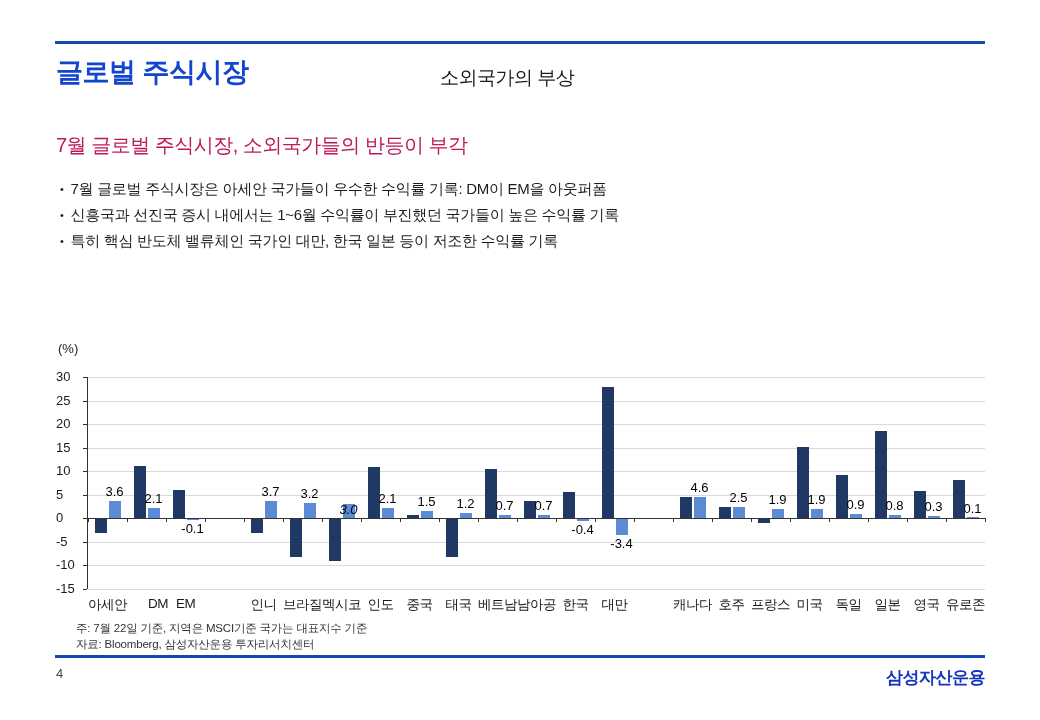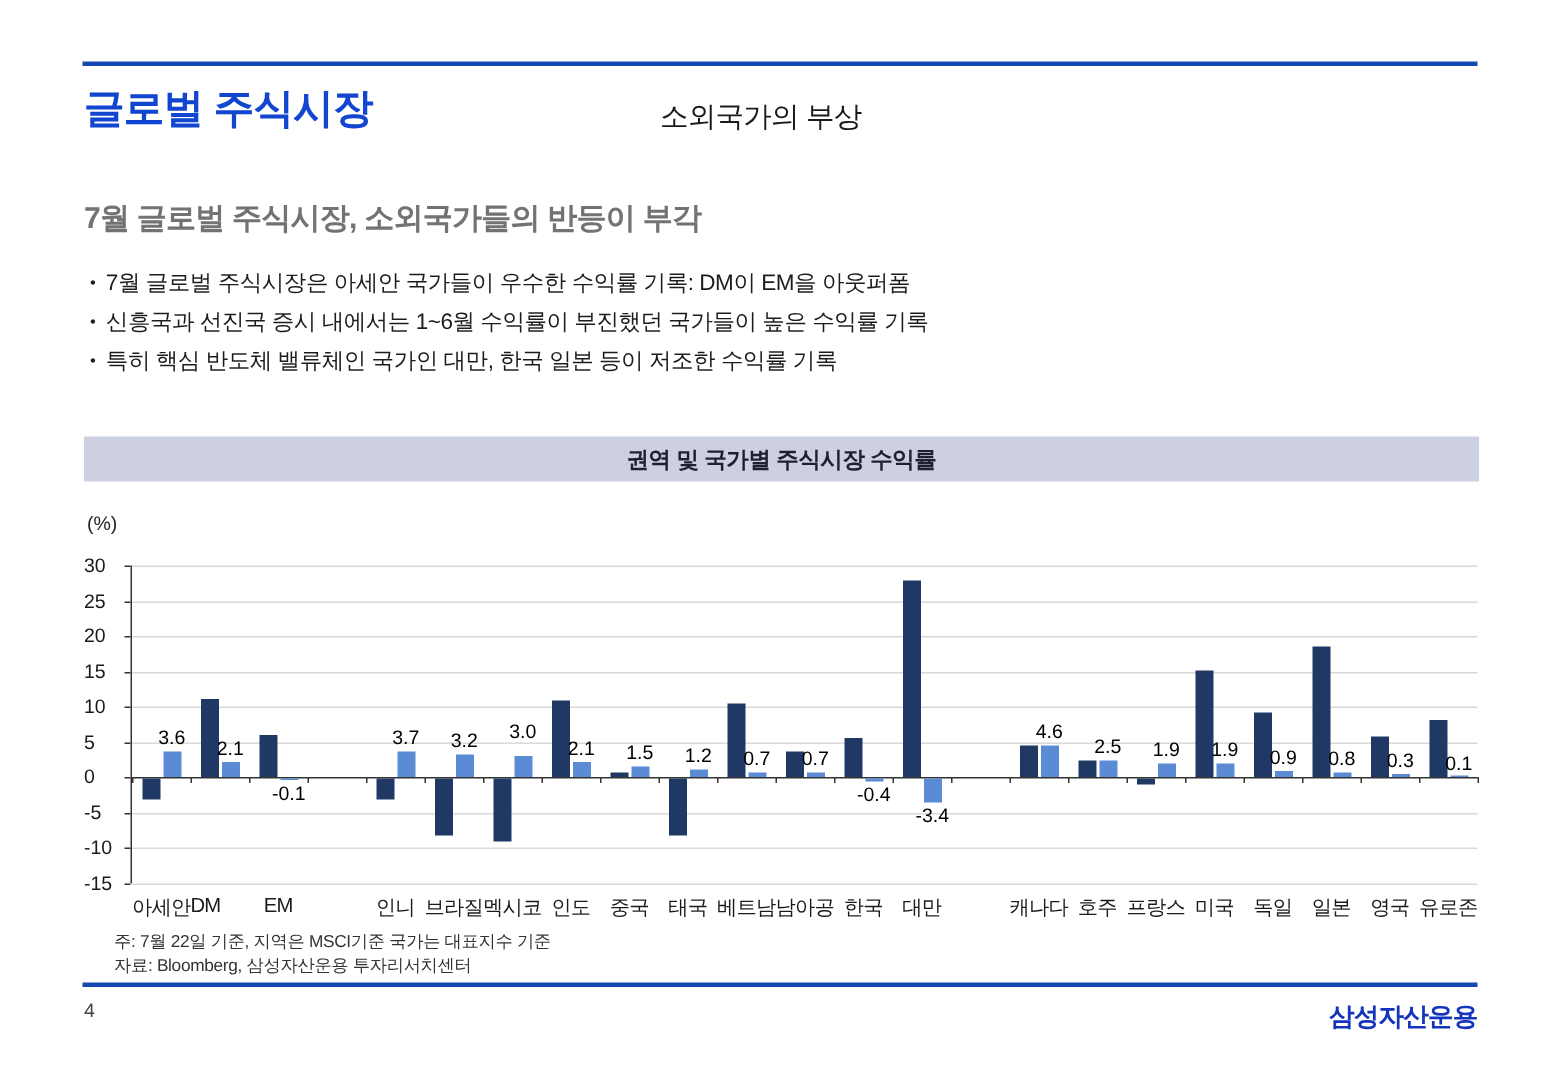--- a/index.html
+++ b/index.html
@@ -3,21 +3,21 @@
 <meta charset="utf-8">
 <style>
   html,body{margin:0;padding:0;background:#fff;}
   body{font-family:"Liberation Sans","DejaVu Sans",sans-serif;color:#111;}
   .slide{position:relative;width:1040px;height:720px;background:#fff;overflow:hidden;}
   .rule{position:absolute;left:55px;width:930px;height:3px;}
   .rule.top{top:41px;}
   .rule.bottom{top:655px;}
   .page-title{position:absolute;left:56px;top:54px;font-size:27px;font-weight:700;letter-spacing:-0.5px;}
   .page-subtitle{position:absolute;left:440px;top:65px;font-size:19px;color:#1a1a1a;letter-spacing:-0.5px;}
-  .section-heading{position:absolute;left:56px;top:132px;font-size:20px;font-weight:700;color:#737373;letter-spacing:-0.5px;}
+  .section-heading{position:absolute;left:56px;top:132px;font-size:20px;font-weight:400;color:#be185d;letter-spacing:-0.5px;}
   .bullets{position:absolute;left:60px;top:176px;font-size:15px;color:#1c1c1c;letter-spacing:-0.3px;}
   .bullets .b{display:flex;gap:7px;line-height:26px;}
   .bullets .dot{font-size:11px;line-height:26px;}
   .chart-header{position:absolute;left:56px;top:291px;width:930px;height:30px;display:flex;align-items:center;justify-content:center;font-size:15px;font-weight:600;color:#1f1f2e;letter-spacing:-0.3px;}
   #chart-area{position:absolute;left:56px;top:335px;width:930px;height:285px;}
   .unit-label{position:absolute;left:2px;top:6px;font-size:13px;color:#222;}
   .legend{position:absolute;left:0;top:6px;width:100%;display:flex;justify-content:center;gap:22px;font-size:12.5px;color:#222;}
   .legend .li{display:flex;align-items:center;gap:5px;}
   .legend .sq{width:9px;height:9px;display:inline-block;}
   #plot{position:absolute;left:32px;top:42px;width:897px;height:212px;}
@@ -54,21 +54,20 @@
     <div class="b">
       <span class="dot">•</span>
       <span>신흥국과 선진국 증시 내에서는 1~6월 수익률이 부진했던 국가들이 높은 수익률 기록</span>
     </div>
     <div class="b">
       <span class="dot">•</span>
       <span>특히 핵심 반도체 밸류체인 국가인 대만, 한국 일본 등이 저조한 수익률 기록</span>
     </div>
   </div>
 
-  <div class="chart-header" style="background: rgb(205, 208, 226);">권역 및 국가별 주식시장 수익률</div>
 
   <div id="chart-area">
     <div class="unit-label">(%)</div>
     <div id="plot">
         <div class="gridline" style="top: 0px;"></div>
         <div class="ytickmark" style="top: 0px;"></div>
         <div class="gridline" style="top: 23.5556px;"></div>
         <div class="ytickmark" style="top: 23.5556px;"></div>
         <div class="gridline" style="top: 47.1111px;"></div>
         <div class="ytickmark" style="top: 47.1111px;"></div>
@@ -121,21 +120,21 @@
         <div class="bar" style="background: rgb(91, 139, 213); left: 98.5px; width: 12px; height: 1px; top: 142.333px;"></div>
         <div class="dlab" style="left: 104.5px; top: 143.804px;">-0.1</div>
         <div class="bar" style="background: rgb(31, 56, 100); left: 162.5px; width: 12px; height: 13.6622px; top: 142.333px;"></div>
         <div class="bar" style="background: rgb(91, 139, 213); left: 176.5px; width: 12px; height: 17.4311px; top: 123.902px;"></div>
         <div class="dlab" style="left: 182.5px; top: 106.902px;">3.7</div>
         <div class="bar" style="background: rgb(31, 56, 100); left: 201.5px; width: 12px; height: 37.6889px; top: 142.333px;"></div>
         <div class="bar" style="background: rgb(91, 139, 213); left: 215.5px; width: 12px; height: 15.0756px; top: 126.258px;"></div>
         <div class="dlab" style="left: 221.5px; top: 109.258px;">3.2</div>
         <div class="bar" style="background: rgb(31, 56, 100); left: 240.5px; width: 12px; height: 41.9289px; top: 142.333px;"></div>
         <div class="bar" style="background: rgb(91, 139, 213); left: 254.5px; width: 12px; height: 14.1333px; top: 127.2px;"></div>
-        <div class="dlab" style="left: 260.5px; top: 103px;">3.0</div>
+        <div class="dlab" style="left: 260.5px; top: 125px; font-style: italic;">3.0</div>
         <div class="bar" style="background: rgb(31, 56, 100); left: 279.5px; width: 12px; height: 51.3511px; top: 89.9822px;"></div>
         <div class="bar" style="background: rgb(91, 139, 213); left: 293.5px; width: 12px; height: 9.89333px; top: 131.44px;"></div>
         <div class="dlab" style="left: 299.5px; top: 114.44px;">2.1</div>
         <div class="bar" style="background: rgb(31, 56, 100); left: 318.5px; width: 12px; height: 3.76889px; top: 137.564px;"></div>
         <div class="bar" style="background: rgb(91, 139, 213); left: 332.5px; width: 12px; height: 7.06667px; top: 134.267px;"></div>
         <div class="dlab" style="left: 338.5px; top: 117.267px;">1.5</div>
         <div class="bar" style="background: rgb(31, 56, 100); left: 357.5px; width: 12px; height: 38.16px; top: 142.333px;"></div>
         <div class="bar" style="background: rgb(91, 139, 213); left: 371.5px; width: 12px; height: 5.65333px; top: 135.68px;"></div>
         <div class="dlab" style="left: 377.5px; top: 118.68px;">1.2</div>
         <div class="bar" style="background: rgb(31, 56, 100); left: 396.5px; width: 12px; height: 49.4667px; top: 91.8667px;"></div>
@@ -170,21 +169,21 @@
         <div class="dlab" style="left: 806.5px; top: 120.564px;">0.8</div>
         <div class="bar" style="background: rgb(31, 56, 100); left: 825.5px; width: 12px; height: 26.8533px; top: 114.48px;"></div>
         <div class="bar" style="background: rgb(91, 139, 213); left: 839.5px; width: 12px; height: 1.88444px; top: 139.449px;"></div>
         <div class="dlab" style="left: 845.5px; top: 122.449px;">0.3</div>
         <div class="bar" style="background: rgb(31, 56, 100); left: 864.5px; width: 12px; height: 38.6311px; top: 102.702px;"></div>
         <div class="bar" style="background: rgb(91, 139, 213); left: 878.5px; width: 12px; height: 1px; top: 140.333px;"></div>
         <div class="dlab" style="left: 884.5px; top: 123.862px;">0.1</div>
       </div>
     <div id="catrow">
         <div class="catlab" style="left: 19.5px;">아세안</div>
-        <div class="catlab" style="left: 49px; text-align: center;">DM</div>
+        <div class="catlab" style="left: 70px; text-align: center;">DM</div>
         <div class="catlab" style="left: 97.5px;">EM</div>
         <div class="catlab" style="left: 175.5px;">인니</div>
         <div class="catlab" style="left: 214.5px;">브라질</div>
         <div class="catlab" style="left: 253.5px;">멕시코</div>
         <div class="catlab" style="left: 292.5px;">인도</div>
         <div class="catlab" style="left: 331.5px;">중국</div>
         <div class="catlab" style="left: 370.5px;">태국</div>
         <div class="catlab" style="left: 409.5px;">베트남</div>
         <div class="catlab" style="left: 448.5px;">남아공</div>
         <div class="catlab" style="left: 487.5px;">한국</div>

